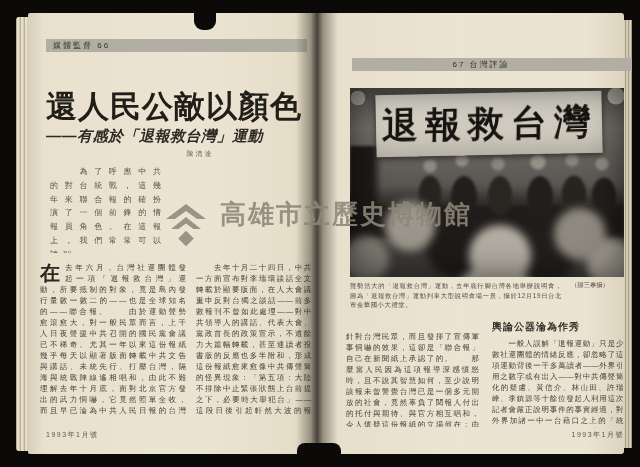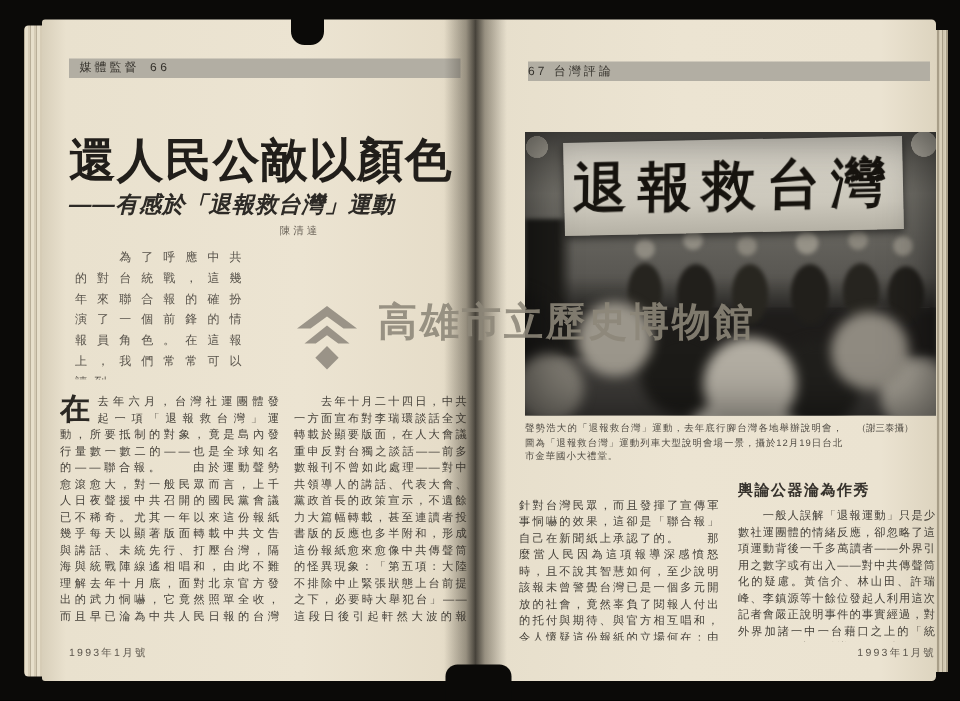--- a/index.html
+++ b/index.html
@@ -20,37 +20,37 @@
     border-radius:0 3px 3px 0;}
   .gutter{position:absolute;left:296px;top:13px;width:42px;height:441px;pointer-events:none;
     background:linear-gradient(90deg,rgba(40,35,27,0) 0%,rgba(40,35,27,.38) 35%,rgba(16,14,11,.72) 50%,rgba(40,35,27,.38) 65%,rgba(40,35,27,0) 100%);}
   .notch-top{position:absolute;left:194px;top:0;width:22px;height:30px;background:#0b0a08;border-radius:0 0 9px 9px;}
   .notch-bottom{position:absolute;left:297px;top:443px;width:44px;height:24px;background:#0b0a08;border-radius:8px 8px 0 0;}
   
   .bar{position:absolute;height:13px;background:#b2aea3;color:#35322c;font-size:8px;line-height:13px;letter-spacing:2px;}
   .tinytext{color:#46423b;text-align:justify;filter:blur(.3px);overflow:hidden;}
   .footer{position:absolute;font-size:7px;color:#5c564d;letter-spacing:1.5px;}
   
-  .hdr-left{left:46px;top:39px;width:254px;padding-left:7px;font-family:Liberation Mono, monospace;}
+  .hdr-left{left:46px;top:39px;width:254px;padding-left:7px;}
   .title{position:absolute;left:46px;top:86px;width:270px;font-size:31px;font-weight:bold;
     color:#211e1a;letter-spacing:1px;filter:blur(.2px);}
   .subtitle{position:absolute;left:46px;top:127px;width:270px;font-size:15px;font-weight:bold;
     color:#2d2a26;letter-spacing:.5px;filter:blur(.2px);font-style:italic;}
   .author{position:absolute;left:168px;top:149px;width:64px;font-size:7px;color:#6e675c;
     letter-spacing:2px;text-align:center;filter:blur(.4px);}
   .intro{position:absolute;font-size:8px;line-height:13.8px;letter-spacing:5px;color:#57524a;height:88px;}
   .intro.c1{left:50px;top:165px;width:116px;}
   .intro.c2{left:178px;top:165px;width:120px;height:60px;}
   .bodycol{position:absolute;font-size:7.5px;line-height:11px;}
   .l-b1{left:40px;top:262px;width:148px;height:154px;letter-spacing:2px;}
   .l-b2{left:196px;top:262px;width:116px;height:154px;letter-spacing:.8px;}
   .dropcap{float:left;font-size:20px;line-height:21px;font-weight:bold;color:#2b2823;margin:1px 3px 0 0;filter:none;}
   .ftr-left{left:46px;top:430px;}
   
-  .hdr-right{left:352px;top:41px;width:258px;text-align:left;padding-right:10px;}
+  .hdr-right{left:352px;top:58px;width:258px;text-align:center;padding-right:22px;}
   .photo{position:absolute;left:350px;top:88px;width:274px;height:189px;background:#3c3a37;overflow:hidden;}
   .wall{position:absolute;inset:0 0 38% 0;
     background:radial-gradient(circle 14px at 266px 8px,#b3afa4 0 60%,rgba(0,0,0,0) 62%),
                radial-gradient(circle 12px at 8px 10px,#a5a196 0 60%,rgba(0,0,0,0) 62%),
                linear-gradient(180deg,#56544f 0,#716f68 35%,#504e4a 100%);}
   .banner{position:absolute;left:26px;top:5px;width:226px;height:62px;transform:rotate(-1.2deg);
     background:linear-gradient(180deg,#ddd9ce 0,#cbc7bb 70%,#b5b1a5 100%);
     box-shadow:0 2px 6px rgba(0,0,0,.55);display:flex;align-items:center;justify-content:center;}
   .banner span{font-family:"DejaVu Serif","Liberation Serif",serif;font-weight:bold;font-size:36px;
     letter-spacing:7px;color:#17140f;transform:skewX(-2deg);filter:blur(.3px);}
@@ -86,21 +86,21 @@
   .caption{position:absolute;left:350px;top:281px;width:212px;font-size:6.3px;line-height:9.6px;
     letter-spacing:.6px;color:#514c44;height:30px;}
   .credit{position:absolute;left:556px;top:281px;width:68px;font-size:6.3px;color:#514c44;
     text-align:center;filter:blur(.3px);}
   .subhead{position:absolute;left:492px;top:320px;width:134px;font-size:10px;font-weight:bold;
     color:#36322c;letter-spacing:1px;filter:blur(.3px);}
   .r-b1{left:346px;top:331px;width:134px;height:96px;letter-spacing:1px;}
   .r-b2{left:492px;top:338px;width:132px;height:90px;letter-spacing:.6px;}
   .ftr-right{left:500px;top:430px;width:124px;text-align:right;}
   
-  .watermark{position:absolute;left:194px;top:199px;width:320px;height:64px;display:flex;
+  .watermark{position:absolute;left:162px;top:199px;width:320px;height:64px;display:flex;
     align-items:flex-start;opacity:.88;pointer-events:none;text-align:right;}
   .wm-logo{flex:0 0 auto;margin-top:3px;}
   .wm-texts{margin-left:10px;}
   .wm-zh{font-size:26px;font-weight:bold;color:#8d8779;letter-spacing:2px;line-height:30px;filter:blur(.3px);}
   .wm-en{font-size:12px;color:#97928a;letter-spacing:2.2px;line-height:16px;filter:blur(.3px);}
 </style>
 </head>
 <body>
 
 <div id="canvas">

